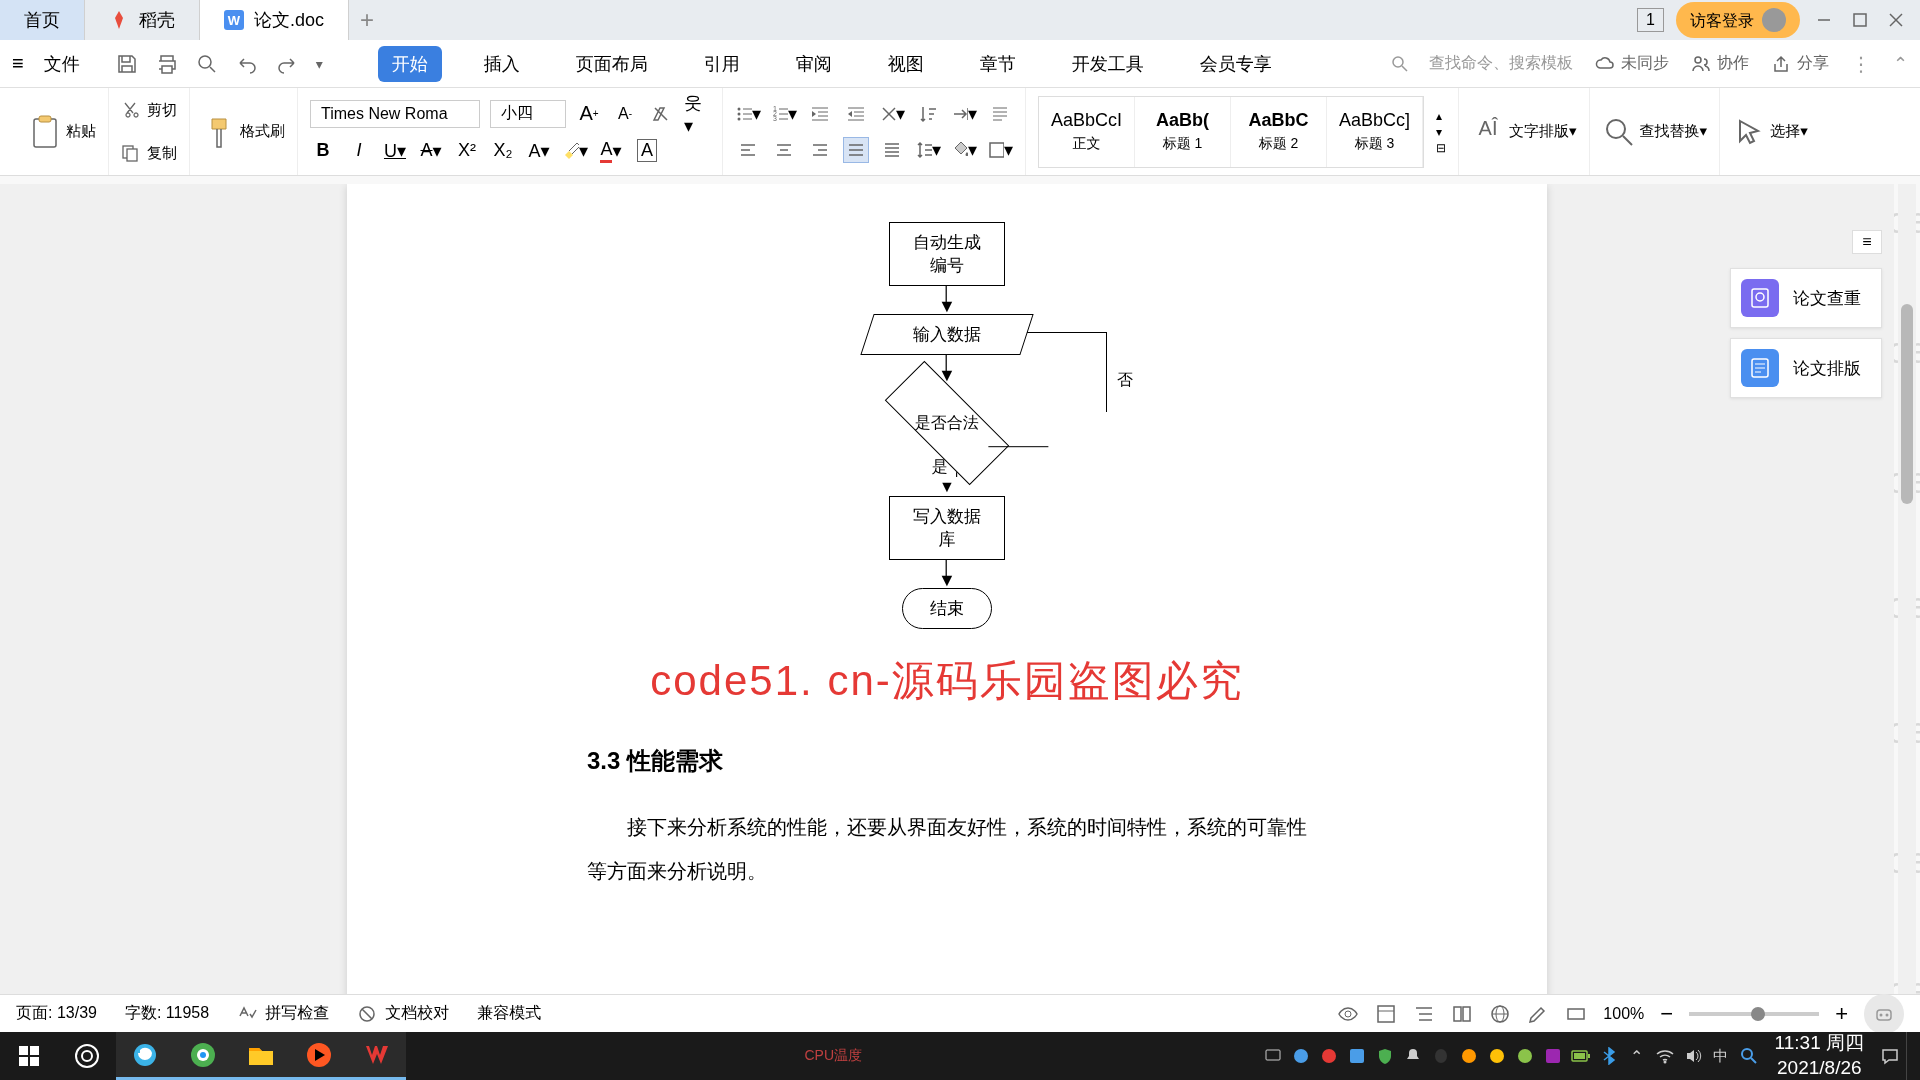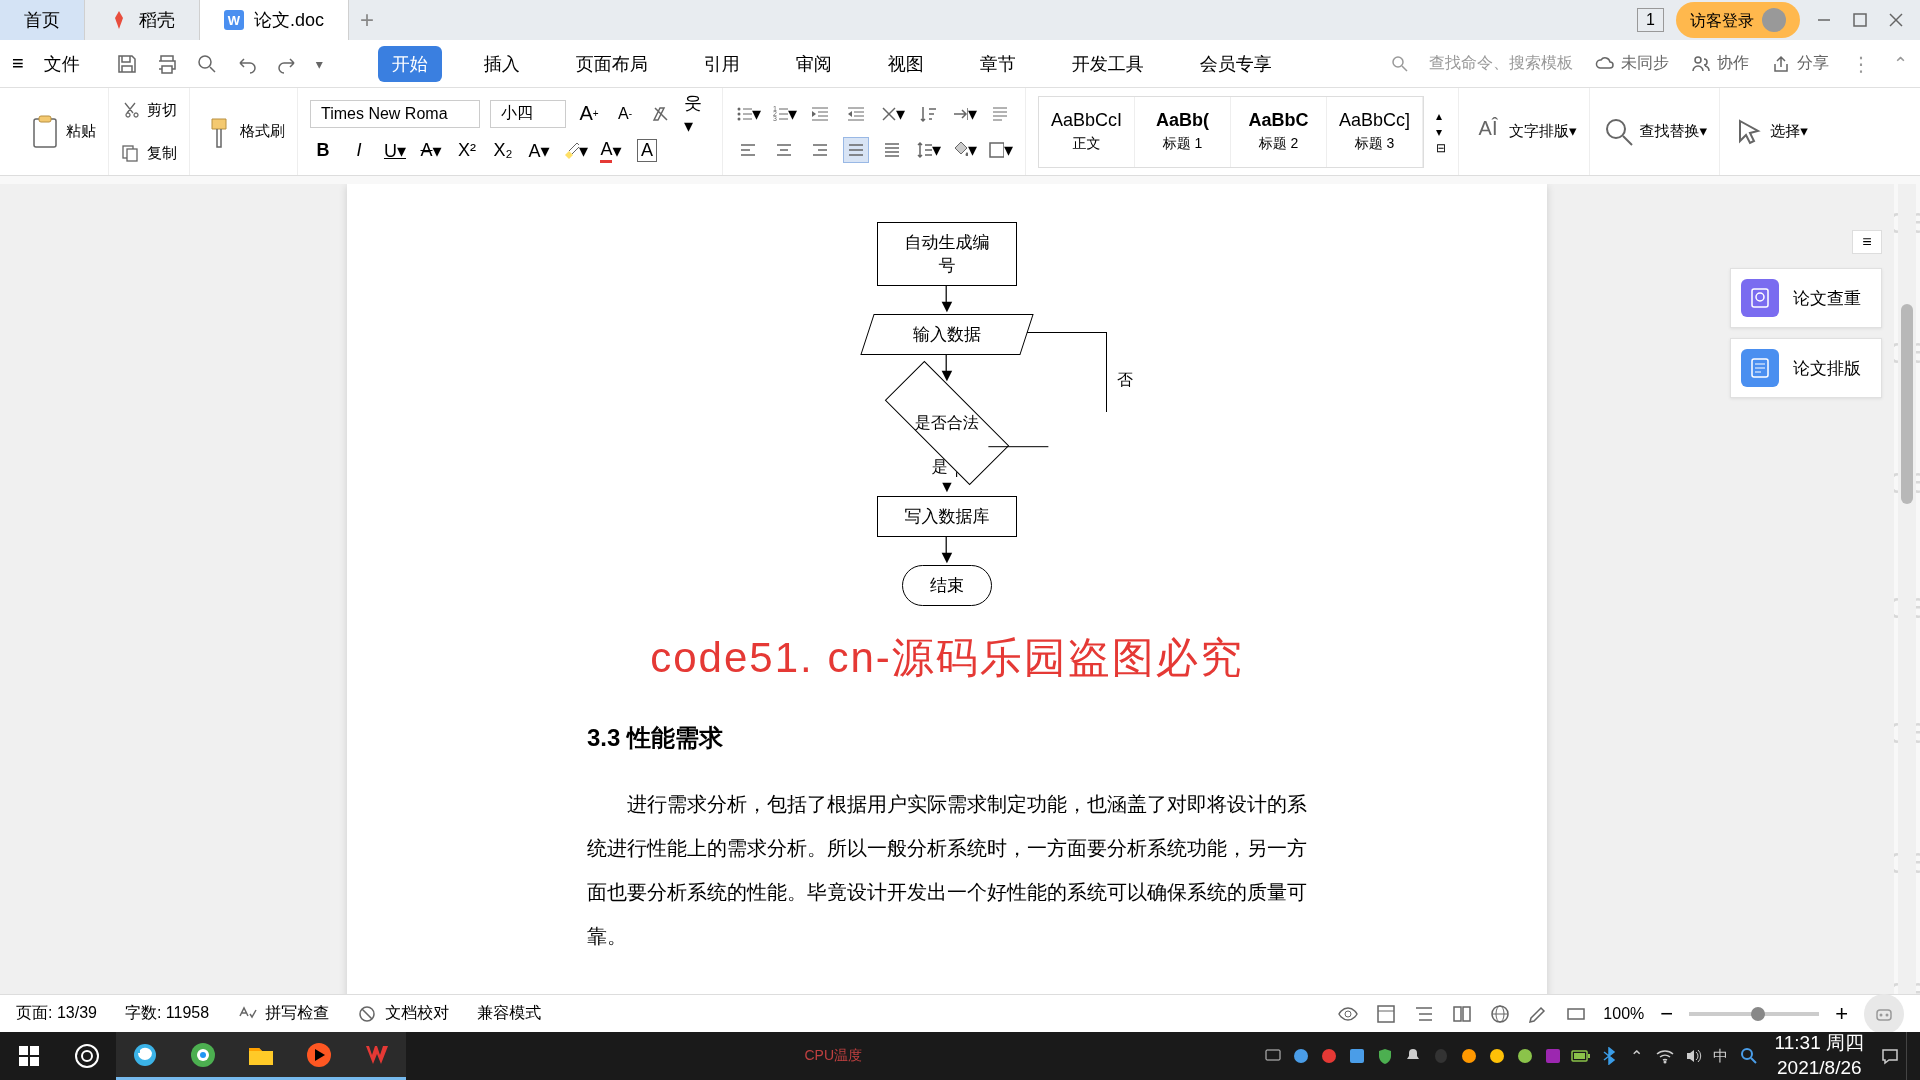--- a/index.html
+++ b/index.html
@@ -48,21 +48,21 @@
 .fmt-btn.active { background: #d8e4f5; border: 1px solid #99b8e5; }
 .style-box { display: flex; border: 1px solid #ddd; }
 .style-item { width: 96px; height: 70px; display: flex; flex-direction: column; align-items: center; justify-content: center; cursor: pointer; border-right: 1px solid #eee; }
 .style-preview { font-size: 18px; }
 .style-name { font-size: 14px; margin-top: 4px; }
 
 
 .doc-area { position: absolute; top: 184px; left: 0; right: 26px; bottom: 38px; background: #f0f0f0; display: flex; justify-content: center; overflow: hidden; }
 .page { width: 1200px; background: #fff; box-shadow: 0 2px 8px rgba(0,0,0,0.15); padding: 20px 240px; position: relative; }
 .flow-node { border: 1.5px solid #000; padding: 8px 20px; text-align: center; font-size: 17px; background: #fff; margin: 0 auto; position: relative; }
-.flow-rect { width: 140px; }
+.flow-rect { width: 116px; }
 .flow-para { width: 160px; transform: skewX(-18deg); }
 .flow-para span { display: inline-block; transform: skewX(18deg); }
 .flow-diamond { width: 120px; height: 56px; transform: rotate(45deg); display: flex; align-items: center; justify-content: center; margin: 14px auto; }
 .flow-diamond span { transform: rotate(-45deg); font-size: 16px; }
 .flow-oval { width: 90px; border-radius: 22px; }
 .flow-arrow { text-align: center; font-size: 18px; line-height: 12px; margin: 2px 0; }
 .flow-label { position: absolute; font-size: 16px; }
 .big-red { color: #e53935; font-size: 42px; font-weight: 500; text-align: center; margin: 24px 0; letter-spacing: 2px; }
 .heading { font-size: 24px; font-weight: bold; margin-top: 36px; }
 .body-text { font-size: 20px; line-height: 2.2; margin-top: 28px; text-indent: 2em; text-align: justify; }
@@ -531,21 +531,20 @@
         <span>是否合法</span>
         <div style="position:absolute;right:-47px;top:14px;width:60px;border-top:1.5px solid #000;transform:rotate(-45deg);transform-origin:left"></div>
       </div>
       <div style="text-align:center;font-size:16px;margin-top:-8px"><span>是</span> │<br>▼</div>
       <div class="flow-node flow-rect">写入数据库</div>
       <div class="flow-arrow">│<br>▼</div>
       <div class="flow-node flow-rect flow-oval">结束</div>
     </div>
     <div class="big-red">code51. cn-源码乐园盗图必究</div>
     <div class="heading">3.3  性能需求</div>
-    <div class="body-text">进行需求分析，包括了根据用户实际需求制定功能，也涵盖了对即将设计的系统进行性能上的需求分析。所以一般分析系统时，一方面要分析系统功能，另一方面也要分析系统的性能。毕竟设计开发出一个好性能的系统可以确保系统的质量可靠。</div>
     <div class="body-text">接下来分析系统的性能，还要从界面友好性，系统的时间特性，系统的可靠性等方面来分析说明。</div>
   </div>
 </div>
 
 <div class="side-panel">
   <div class="side-collapse">≡</div>
   <div class="side-btn">
     <div class="side-icn" style="background:#7a6cf0">
         <svg width="22" height="22">
           <rect x="3" y="2" width="16" height="18" rx="2" fill="none" stroke="#fff" stroke-width="1.5"></rect>

